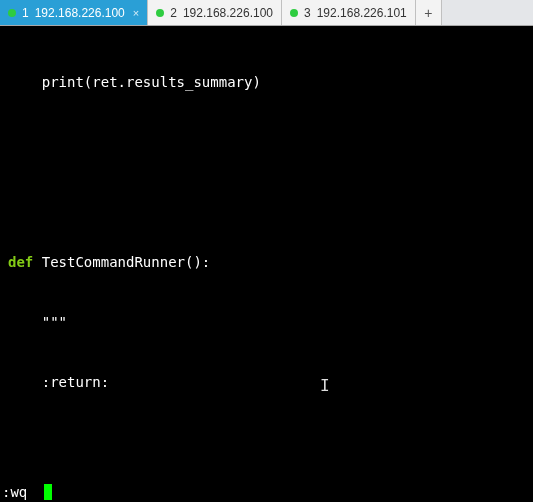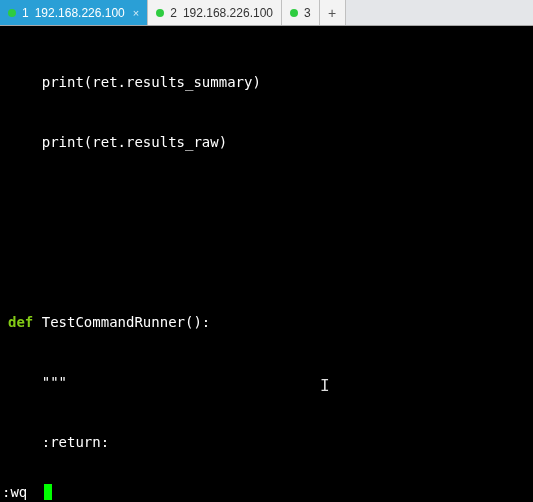--- a/index.html
+++ b/index.html
@@ -115,29 +115,29 @@
     <span class="close">×</span>
   </div>
   <div class="tab">
     <span class="dot"></span>
     <span>2</span>
     <span>192.168.226.100</span>
   </div>
   <div class="tab">
     <span class="dot"></span>
     <span>3</span>
+    <span>192.168.226.101</span>
   </div>
   <div class="tab-add">
     <span>+</span>
   </div>
 </div>
 
 <div class="terminal">
   <div class="line">    print(ret.results_summary)</div>
-  <div class="line">    print(ret.results_raw)</div>
   <div class="line"></div>
   <div class="line"></div>
   <div class="line"><span class="kw">def</span><span> TestCommandRunner():</span></div>
   <div class="line">    """</div>
   <div class="line">    :return:</div>
   
   
   
   
   

